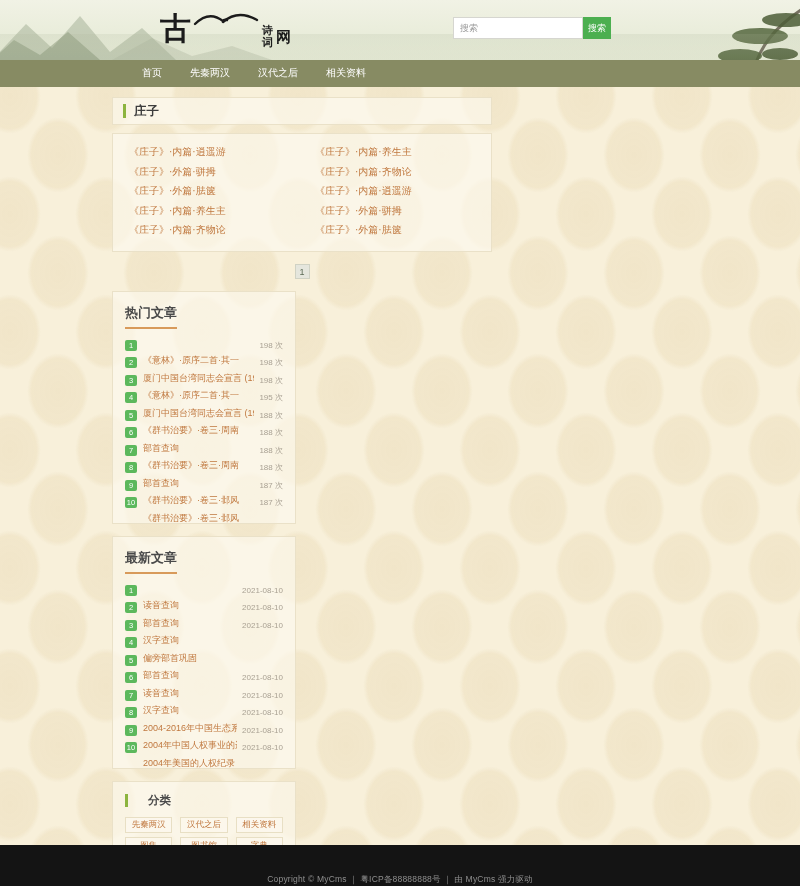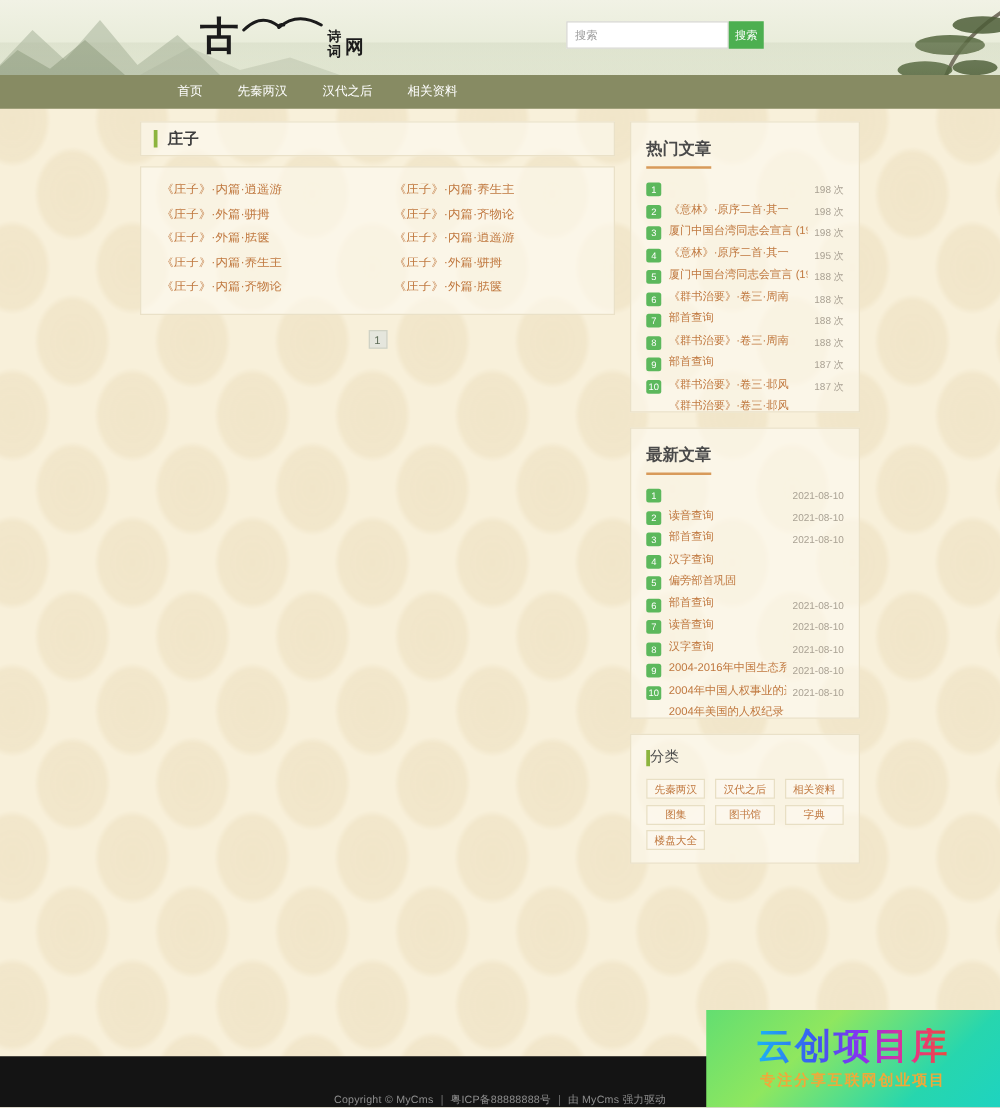--- a/index.html
+++ b/index.html
@@ -23,41 +23,41 @@
   .logo { position:absolute; left:160px; top:6px; display:flex; color:#1b1b1b; }
   .logo-gu { font-size:31px; font-weight:700; line-height:46px; }
   .logo-swoosh { margin:2px 0 0 2px; }
   .logo-stack { display:flex; flex-direction:column; font-size:11px; font-weight:700; margin:18px 0 0 3px; line-height:12px; }
   .logo-wang { font-size:15px; font-weight:700; margin:22px 0 0 3px; }
   .search { position:absolute; right:189px; top:17px; display:flex; }
   .search input { width:130px; height:22px; border:1px solid #d6d6d0; background:#fff; padding:0 6px; font-size:9px; color:#333; outline:none; font-family:inherit; }
   .search input::placeholder { color:#9a9a9a; }
   .search button { width:28px; height:22px; border:none; background:#4caf50; color:#fff; font-size:9px; cursor:pointer; font-family:inherit; }
   
-  nav { background:#878b63; height:27px; }
+  nav { background:#878b63; height:27px;font-family:Liberation Mono, monospace; }
   nav ul { width:576px; margin:0 auto; display:flex; list-style:none; padding-left:16px; }
   .nav-link { display:block; padding:0 14px; line-height:27px; font-size:10px; color:#ffffff; text-decoration:none; }
   
-  .container { width:576px; margin:10px auto 0; display:flex; gap:12px; height:748px; overflow:hidden; }
+  .container { width:576px; margin:10px auto 0; display:flex; gap:12px; height:748px; overflow:hidden;flex-direction:column; }
   main { width:380px; flex:none; }
   aside { width:184px; flex:none; }
   .card { background:rgba(253,250,241,.62); border:1px solid #eae1c8; }
   
   .title-card { padding:6px 10px; }
   .title-card h2 { font-size:12.5px; font-weight:600; color:#3e3e3e; border-left:3px solid #8cb43e; padding-left:8px; line-height:14px; }
   .links-card { margin-top:8px; padding:13px 16px 15px; }
   .links-grid { display:grid; grid-template-columns:1fr 1fr; column-gap:26px; row-gap:9px; }
   .article-link { font-size:10px; color:#c0783f; text-decoration:none; white-space:nowrap; overflow:hidden; line-height:10.5px; }
   .pagination { display:flex; justify-content:center; margin-top:12px; }
   .page-num { min-width:15px; height:15px; line-height:14px; text-align:center; background:#e5e6dd; border:1px solid #d0d2c4; font-size:9px; color:#5d6b57; }
   
   .side-card { padding:10px 12px 8px; margin-bottom:12px; }
   .underline-head { font-size:13px; font-weight:600; color:#4a4a4a; margin:2px 0 11px; }
   .underline-head span { display:inline-block; padding-bottom:5px; border-bottom:2px solid #d89a5a; }
-  .bar-head { font-size:11.5px; font-weight:400; color:#4a4a4a; border-left:3px solid #8cb43e; padding-left:0; margin:2px 0 10px; line-height:13px; }
+  .bar-head { font-size:11.5px; font-weight:700; color:#4a4a4a; border-left:3px solid #8cb43e; padding-left:20px; margin:2px 0 10px; line-height:13px; }
   .side-list { list-style:none; }
   .side-list li { display:flex; align-items:center; margin-bottom:6px; height:11.5px; }
   .badge { background:#5cb85c; color:#fff; font-size:7.5px; min-width:12px; height:11px; line-height:11px; text-align:center; border-radius:2px; margin-right:6px; flex:none; padding:0 1px; }
   .item-title { flex:1; font-size:9px; color:#c0783f; white-space:nowrap; overflow:hidden; margin-right:5px; text-decoration:none;margin-top:31px; }
   .item-meta { font-size:8px; color:#a9a193; flex:none; }
   .chips { display:grid; grid-template-columns:repeat(3,1fr); gap:4.5px 8px; padding-bottom:2px; }
   .chip { display:block; text-align:center; padding:2.5px 2px; font-size:8.5px; color:#c0783f; background:rgba(252,248,238,.8); border:1px solid #e8dfc4; text-decoration:none; white-space:nowrap; overflow:hidden; line-height:9px; }
   
   footer { position:absolute; left:0; bottom:0; width:800px; height:41px; background:#141414; display:flex; align-items:flex-end; justify-content:center; }
   footer p { font-size:8.5px; color:#8e8e8e; letter-spacing:.2px; }
@@ -277,18 +277,14 @@
           </div>
       </section>
 
     </aside>
   </div>
 
   <footer>
     <p>Copyright © MyCms ｜ 粤ICP备88888888号 ｜ 由 MyCms 强力驱动</p>
   </footer>
 
-  <div class="watermark">
-    <div class="wm-title">云创项目库</div>
-    <div class="wm-sub">专注分享互联网创业项目</div>
-  </div>
 
 </div>
 
 </body></html>

